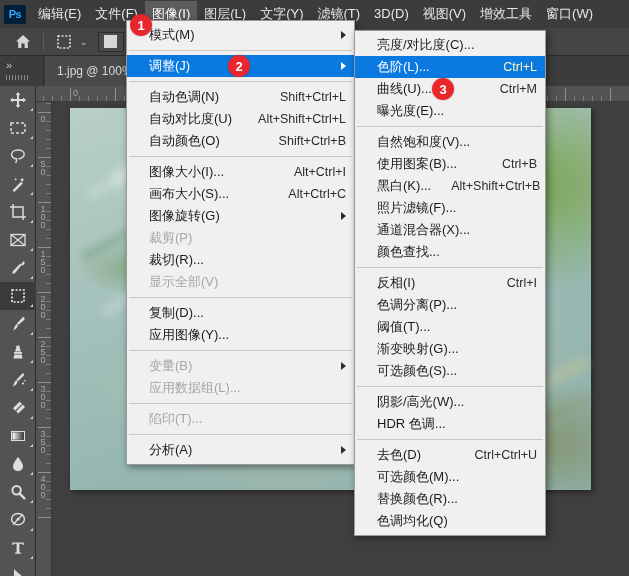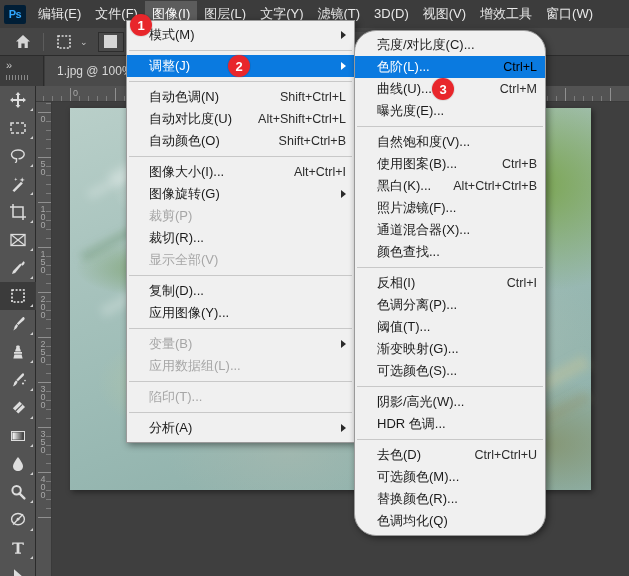--- a/index.html
+++ b/index.html
@@ -148,30 +148,30 @@
     transform: rotate(-28deg); filter: blur(4px);
   }
 
   
   .dd {
     position: absolute; background: #f0f0f0;
     border: 1px solid #9a9a9a; box-shadow: 2px 2px 7px rgba(0,0,0,0.45);
     font-size: 13px; color: #1b1b1b;
   }
   #menu-image { left: 126px; top: 20px; width: 229px; }
-  #menu-adjust { left: 354px; top: 30px; width: 192px; border-radius: 22px; }
+  #menu-adjust { left: 354px; top: 30px; width: 192px; }
   .dd-row {
     position: relative; display: flex; align-items: center;
     height: 22px; padding: 0 8px 0 22px; white-space: nowrap;
   }
   .dd-row.hl { background: #0a7ae0; color: #ffffff; }
   .dd-row.disabled { color: #a6a6a6; }
   .dd-label { flex: 0 0 auto; }
   .dd-short { margin-left: auto; padding-left: 20px; color: #2c2c2c; font-size: 12.5px; }
-  .dd-row.hl .dd-short { color: #000000; }
+  .dd-row.hl .dd-short { color: #fef9c3; }
   .dd-arrow {
     position: absolute; right: 8px; top: 50%; margin-top: -4px;
     width: 0; height: 0; border-top: 4px solid transparent;
     border-bottom: 4px solid transparent; border-left: 5px solid #2a2a2a;
   }
   .dd-row.hl .dd-arrow { border-left-color: #ffffff; }
   .dd-sep { height: 1px; background: #c8c8c8; margin: 4px 2px 4px 2px; }
   .dd-pad { height: 3px; }
 
   
@@ -569,20 +569,24 @@
       <div class="dd-row">
         <span class="dd-label">自动颜色(O)</span>
         <span class="dd-short">Shift+Ctrl+B</span>
       </div>
       <div class="dd-sep"></div>
       <div class="dd-row">
         <span class="dd-label">图像大小(I)...</span>
         <span class="dd-short">Alt+Ctrl+I</span>
       </div>
       <div class="dd-row">
+        <span class="dd-label">画布大小(S)...</span>
+        <span class="dd-short">Alt+Ctrl+C</span>
+      </div>
+      <div class="dd-row">
         <span class="dd-label">图像旋转(G)</span>
         <span class="dd-arrow"></span>
       </div>
       <div class="dd-row disabled">
         <span class="dd-label">裁剪(P)</span>
       </div>
       <div class="dd-row">
         <span class="dd-label">裁切(R)...</span>
       </div>
       <div class="dd-row disabled">
@@ -634,21 +638,21 @@
       <div class="dd-sep"></div>
       <div class="dd-row">
         <span class="dd-label">自然饱和度(V)...</span>
       </div>
       <div class="dd-row">
         <span class="dd-label">使用图案(B)...</span>
         <span class="dd-short">Ctrl+B</span>
       </div>
       <div class="dd-row">
         <span class="dd-label">黑白(K)...</span>
-        <span class="dd-short">Alt+Ctrl+Ctrl+B</span>
+        <span class="dd-short">Alt+Shift+Ctrl+B</span>
       </div>
       <div class="dd-row">
         <span class="dd-label">照片滤镜(F)...</span>
       </div>
       <div class="dd-row">
         <span class="dd-label">通道混合器(X)...</span>
       </div>
       <div class="dd-row">
         <span class="dd-label">颜色查找...</span>
       </div>

